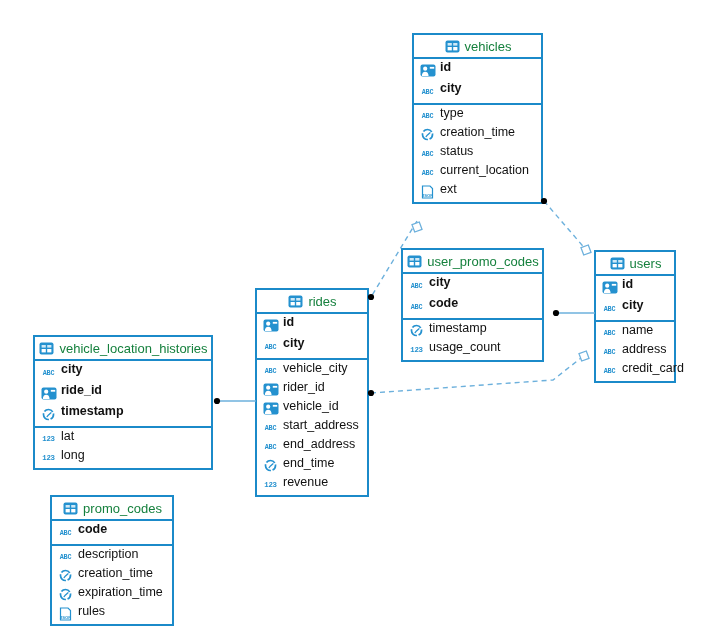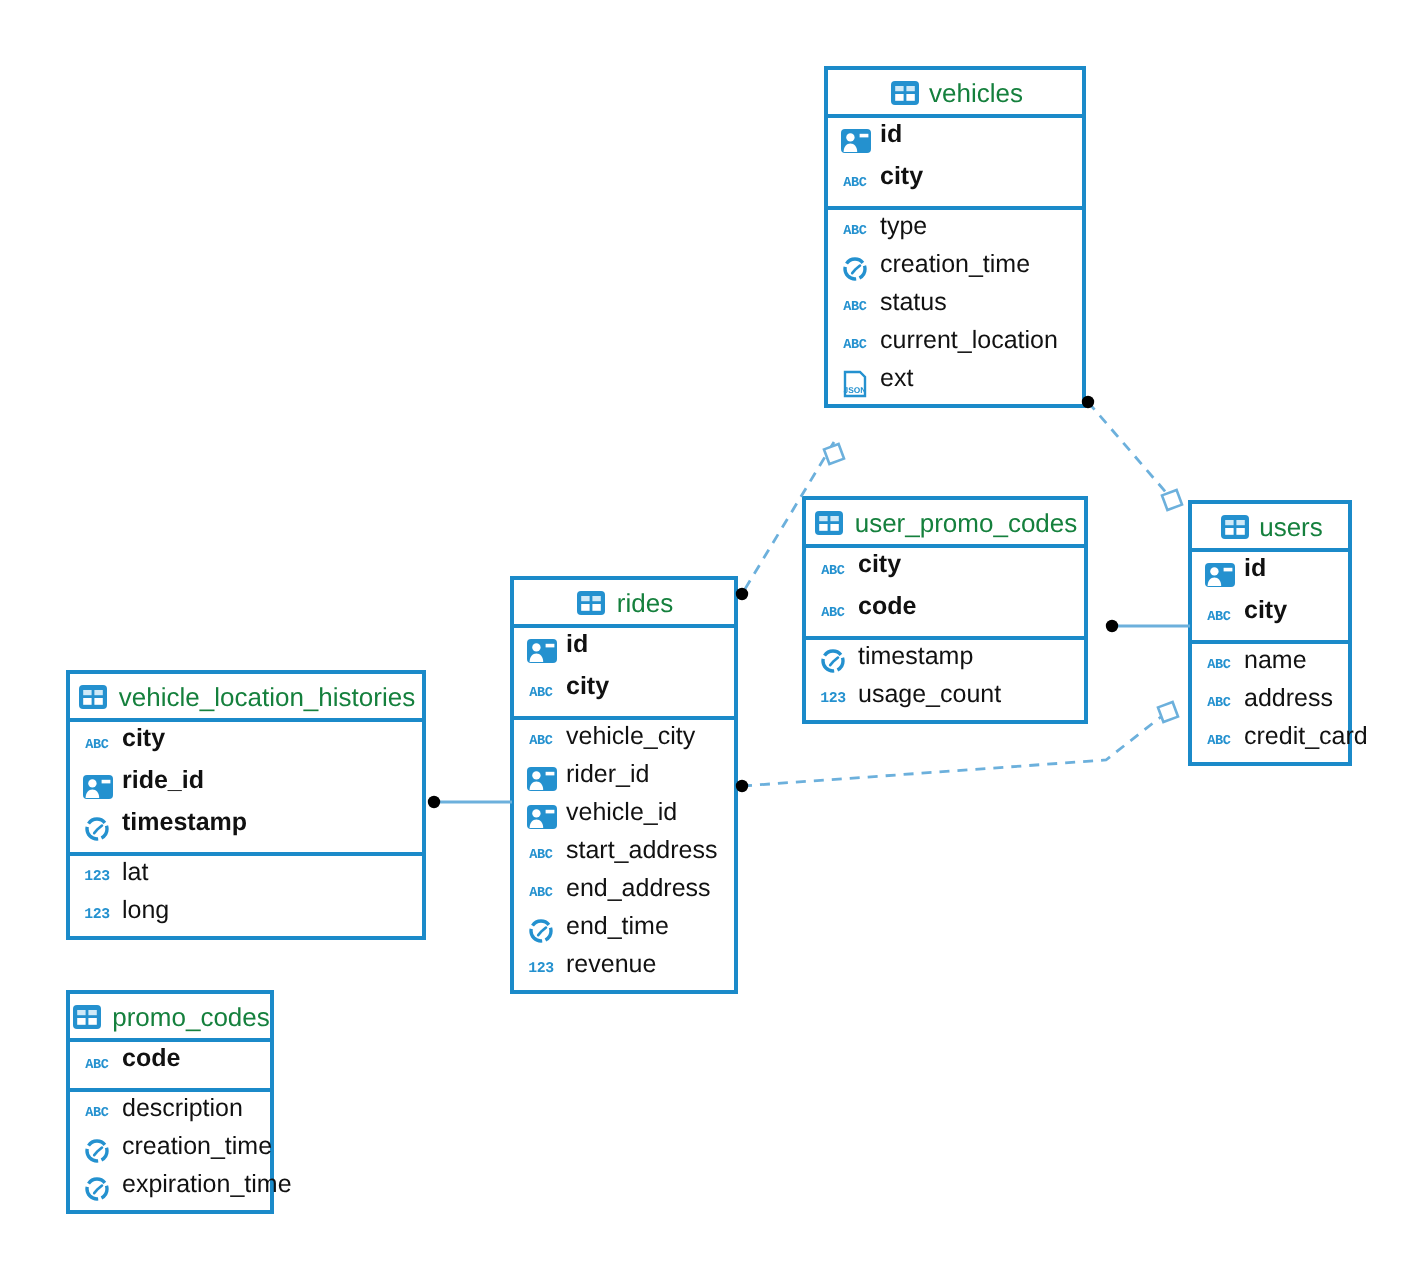--- a/index.html
+++ b/index.html
@@ -360,21 +360,21 @@
         </div>
         <div class="row">
           <span class="cicon">
             <span class="type-txt" style="font-size:7.4px">123</span>
           </span>
           <span class="cname">long</span>
         </div>
       </div>
   </div>
 
-  <div class="table" style="left:33px;top:495px;width:104px">
+  <div class="table" style="left:50px;top:495px;width:124px">
     <div class="thead">
       <span class="cicon thicon">
           <svg width="15" height="13" viewBox="0 0 15 13">
             <rect x="0.5" y="0.5" width="14" height="12" rx="2" fill="#2491cf"></rect>
             <rect x="2.6" y="3" width="4.2" height="2.6" fill="#cfe9f7"></rect>
             <rect x="8.2" y="3" width="4.2" height="2.6" fill="#cfe9f7"></rect>
             <rect x="2.6" y="7" width="4.2" height="3.4" fill="#fff"></rect>
             <rect x="8.2" y="7" width="4.2" height="3.4" fill="#fff"></rect>
           </svg>
         </span>
@@ -406,15 +406,24 @@
         </div>
         <div class="row">
           <span class="cicon">
             <svg width="13" height="13" viewBox="0 0 13 13">
               <circle cx="6.5" cy="6.5" r="5" fill="none" stroke="#2491cf" stroke-width="1.7" stroke-dasharray="9.5 1.7" stroke-dashoffset="4"></circle>
               <path d="M6.5 6.9 L9 4.8 M6.5 6.9 L5.1 8.6" stroke="#2491cf" stroke-width="1.3" fill="none" stroke-linecap="round"></path>
             </svg>
           </span>
           <span class="cname">expiration_time</span>
         </div>
+        <div class="row">
+          <span class="cicon">
+            <svg width="13" height="14" viewBox="0 0 13 14">
+              <path d="M1.5 1 H9 L11.5 3.5 V13 H1.5 Z" fill="none" stroke="#2491cf" stroke-width="1.2"></path>
+              <text x="6.5" y="11.6" font-size="4.2" font-weight="bold" fill="#2491cf" text-anchor="middle" font-family="Liberation Sans, sans-serif">JSON</text>
+            </svg>
+          </span>
+          <span class="cname">rules</span>
+        </div>
       </div>
   </div>
 </div>
 
 </body></html>

